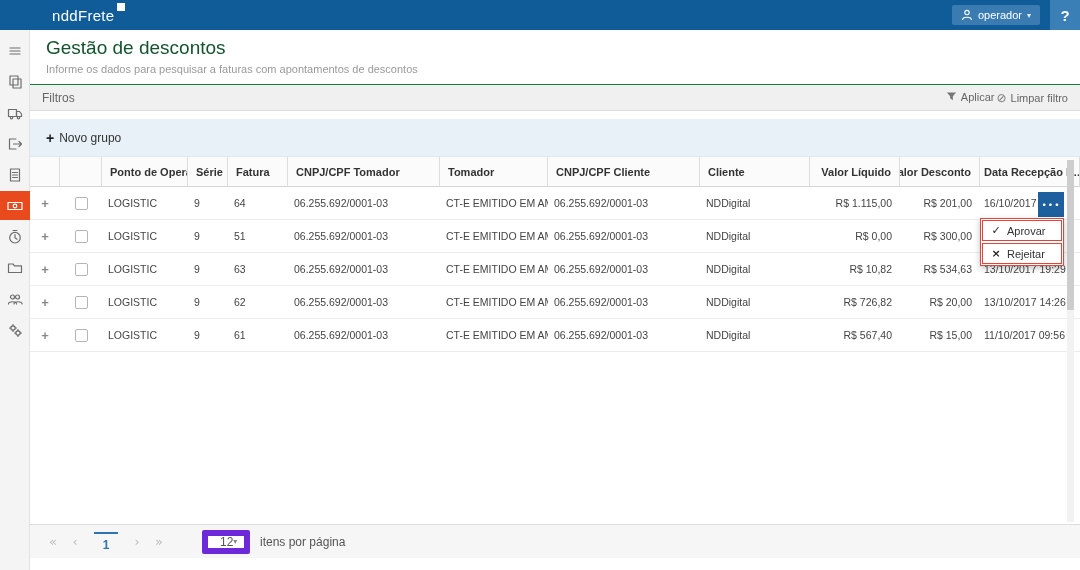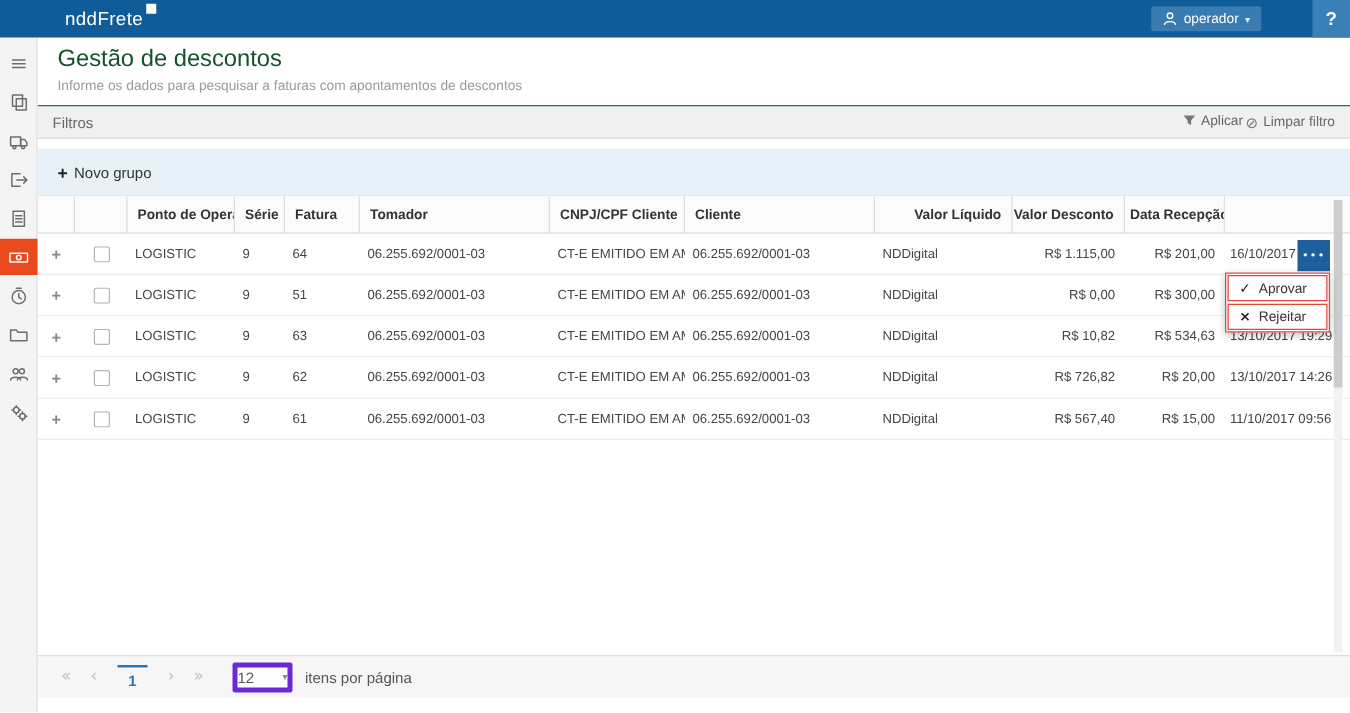--- a/index.html
+++ b/index.html
@@ -8,21 +8,21 @@
     position: relative; overflow: hidden; background:#fff;
     font-family: "Liberation Sans", sans-serif; color:#444;
   }
   .glyph { font-family: "DejaVu Sans", sans-serif; }
 
   
   .topbar { position:absolute; top:0; left:0; right:0; height:30px; background:#0f5c99;
             display:flex; align-items:center; justify-content:space-between; z-index:40;padding-left:40px; }
   .logo { color:#fff; font-size:15px; margin-left:12px; position:relative; letter-spacing:.3px; cursor:pointer; }
   .logo-flag { position:absolute; right:-11px; top:-4px; width:8px; height:8px; background:#fff; }
-  .topbar-right { display:flex; align-items:center; height:100%;gap:31px; }
+  .topbar-right { display:flex; align-items:center; height:100%; }
   .user-pill { background:#3a7cb1; color:#fff; font-size:11px; height:20px; display:flex;
                align-items:center; gap:5px; padding:0 9px; border-radius:2px; margin-right:10px; cursor:pointer; }
   .user-caret { font-size:8px; opacity:.85; }
   .help-btn { width:30px; height:30px; background:#3a80b6; color:#fff; font-weight:bold; font-size:15px;
               display:flex; align-items:center; justify-content:center; cursor:pointer; }
 
   
   .sidebar { position:absolute; top:30px; left:0; bottom:0; width:30px; background:#f4f4f4;
              border-right:1px solid #e2e2e2; display:flex; flex-direction:column; align-items:center;
              padding-top:6px; z-index:30; }
@@ -82,23 +82,23 @@
   .vscroll { position:absolute; right:6px; top:130px; bottom:48px; width:7px; background:#f2f2f2; z-index:15; }
   .vthumb { position:absolute; top:0; left:0; width:7px; height:150px; background:#cdcdcd; cursor:pointer; }
 
   
   .pager { position:absolute; left:0; right:0; bottom:12px; height:34px; background:#f6f6f6;
            border-top:1px solid #ddd; display:flex; align-items:center; padding:0 12px; z-index:10; }
   .pnav { width:22px; height:22px; display:flex; align-items:center; justify-content:center;
           color:#bdbdbd; font-size:13px; cursor:default; }
   .pnum { min-width:24px; padding:4px 4px 0; margin:0 8px; display:flex; align-items:center; justify-content:center;
           color:#2d74b2; font-size:12px; font-weight:bold; border-top:2px solid #2d74b2; cursor:pointer; }
-  .page-size { width:48px; height:24px; border:4px solid #6d28d9; background:#fdfdfd; display:flex;
-               align-items:center; justify-content:space-between; padding:0 0; font-size:12px; color:#555;
-               margin:0 10px 0 16px; border-radius:2px; cursor:pointer; }
+  .page-size { width:48px; height:24px; border:6px solid #6d28d9; background:#fdfdfd; display:flex;
+               align-items:center; justify-content:space-between; padding:0 12px; font-size:12px; color:#555;
+               margin:0 10px 0 32px; border-radius:2px; cursor:pointer; }
   .ps-caret { font-size:8px; color:#888; }
   .per-page { font-size:12px; color:#555; }
   .pager-right { margin-left:auto; display:flex; align-items:center; gap:14px; color:#8a8a8a; font-size:12px; }
   .refresh { font-size:15px; color:#777; cursor:pointer; }
 </style>
 </head>
 <body>
 
 <div class="topbar">
   <div class="logo">
@@ -212,20 +212,21 @@
       <span>Novo grupo</span>
     </div>
   </div>
 
   <div class="ghead grow">
     <div class="hc"></div>
     <div class="hc"></div>
     <div class="hc">Ponto de Opera...</div>
     <div class="hc">Série</div>
     <div class="hc">Fatura</div>
+    <div class="hc">CNPJ/CPF Tomador</div>
     <div class="hc">Tomador</div>
     <div class="hc">CNPJ/CPF Cliente</div>
     <div class="hc">Cliente</div>
     <div class="hc r">Valor Líquido</div>
     <div class="hc r">Valor Desconto</div>
     <div class="hc date">Data Recepção D...</div>
   </div>
 
   <div class="trow grow">
     <div class="tc expand">+</div>

